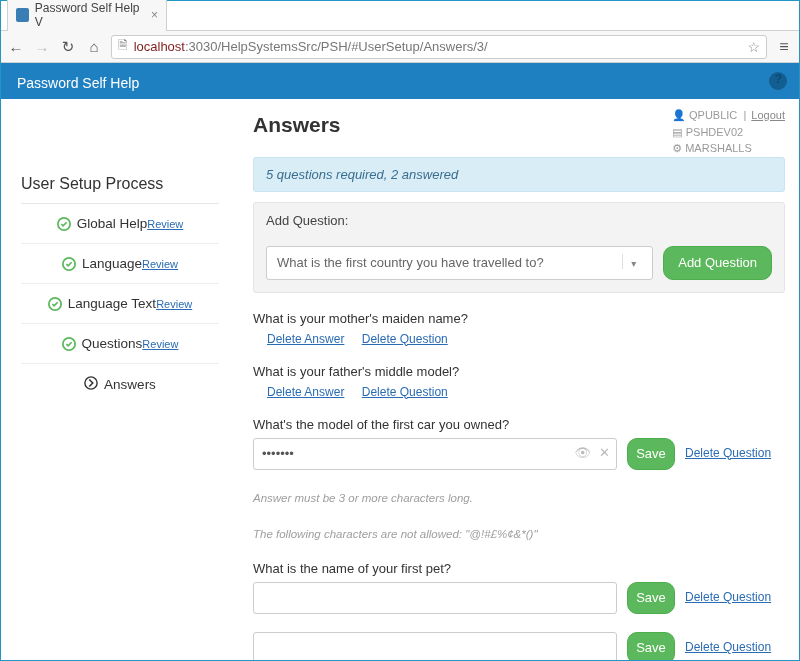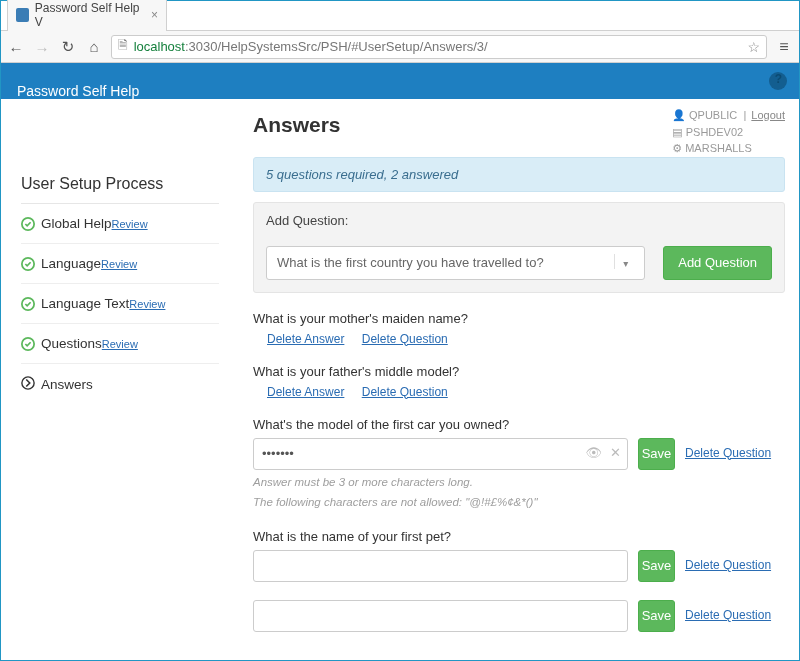--- a/index.html
+++ b/index.html
@@ -11,62 +11,62 @@
   .win-btn{width:45px;height:28px;display:flex;align-items:center;justify-content:center;color:#555;font-size:14px}
   .tabstrip{height:30px;background:#fff;display:flex;align-items:flex-end;padding-left:6px;border-bottom:1px solid #d0d0d0;margin-top:-28px}
   .tab{height:26px;background:#f7f7f7;border:1px solid #d0d0d0;border-bottom:none;border-radius:3px 3px 0 0;display:flex;align-items:center;padding:16px 8px;font-size:12px;color:#444;max-width:160px;position:relative;top:1px}
   .tab .fav{width:14px;height:14px;background:#3b7db5;border-radius:2px;margin-right:6px;display:inline-block}
   .tab .close{margin-left:10px;color:#888;font-size:12px}
   .toolbar{height:32px;background:#f7f7f7;border-bottom:1px solid #d0d0d0;display:flex;align-items:center;padding:0 6px;gap:8px}
   .tb-icon{width:18px;text-align:center;color:#555;font-size:15px}
   .tb-icon.dim{color:#bdbdbd}
   .omnibox{flex:1;height:24px;border:1px solid #ccc;border-radius:3px;background:#fff;display:flex;align-items:center;padding:0 6px;font-size:13px;color:#333}
   .omnibox .file-ic{color:#777;margin-right:6px;font-size:12px}
-  .omnibox .host{color:#15803d}
+  .omnibox .host{color:#7f1d1d}
   .omnibox .path{color:#777}
   .omnibox .star{margin-left:auto;color:#888;font-size:14px}
   .menu-btn{width:18px;text-align:center;color:#555;font-size:16px}
   
   .app{flex:1;overflow:auto;background:#fff}
-  .app-header{background:#1e7fc1;color:#fff;height:36px;display:flex;align-items:flex-end;padding:0 16px;font-size:14px;position:relative}
+  .app-header{background:#1e7fc1;color:#fff;height:36px;display:flex;align-items:flex-start;padding:12px 16px;font-size:14px;position:relative}
   .app-header .help{position:absolute;right:12px;top:9px;width:18px;height:18px;border-radius:50%;background:#135e90;color:#135e90;}
   .app-header .help:before{content:"?";color:#0b4a72;position:absolute;right:5px;top:0;font-size:12px;font-weight:bold}
   .content{display:flex;padding:8px 10px 0 10px}
   .sidebar{width:212px;padding:6px 4px 0 10px}
   .side-title{font-size:16px;font-weight:normal;color:#333;padding:6px 0 10px}
   .side-rule{border:0;border-top:1px solid #e6e6e6;margin:0}
-  .side-item{display:flex;align-items:center;justify-content:flex-start;height:40px;border-bottom:1px solid #eee}
+  .side-item{display:flex;align-items:center;justify-content:center;height:40px;border-bottom:1px solid #eee}
   .side-left{display:flex;align-items:center;gap:6px;font-size:13.5px}
   .ok-ic{width:14px;height:14px;display:inline-flex;align-items:center;justify-content:center}
   .ok-ic svg{width:14px;height:14px}
   .arrow-ic svg{width:14px;height:14px}
   .review{font-size:11px;color:#2a6cb3;text-decoration:underline}
   .main{flex:1;padding:0 4px 0 30px}
   .page-head{display:flex;justify-content:space-between;align-items:flex-start}
   .page-title{font-size:21px;font-weight:600;color:#333;margin:6px 0 14px}
   .user-meta{text-align:left;font-size:11px;color:#9a9a9a;line-height:1.5;}
   .user-meta .logout{color:#888;text-decoration:underline;margin-left:2px}
   .alert{background:#d9edf7;border:1px solid #c9e3f1;color:#3a6e8f;border-radius:3px;padding:9px 12px;font-style:italic;font-size:13px;margin-bottom:10px}
   .panel{background:#f3f3f3;border:1px solid #e4e4e4;border-radius:3px;padding:10px 12px 12px;margin-bottom:18px}
   .panel-label{font-size:13px;color:#444;margin-bottom:18px}
-  .panel-row{display:flex;gap:18px;align-items:center}
+  .panel-row{display:flex;gap:10px;align-items:center}
   .select{flex:1;background:#fff;border:1px solid #ccc;border-radius:3px;height:34px;display:flex;align-items:center;padding:0 10px;color:#666;font-size:13px;position:relative}
   .select .caret{position:absolute;right:8px;top:7px;width:22px;border-left:1px solid #e0e0e0;text-align:center;color:#888;font-size:10px;padding-top:4px}
-  .btn-green{background:#5cb85c;border:1px solid #4cae4c;color:#fff;border-radius:3px;height:34px;padding:0 14px;font-size:13px;display:inline-flex;align-items:center;justify-content:center;cursor:pointer}
+  .btn-green{background:#5cb85c;border:1px solid #4cae4c;color:#fff;border-radius:10px;height:34px;padding:0 14px;font-size:13px;display:inline-flex;align-items:center;justify-content:center;cursor:pointer}
   .q-block{margin-bottom:18px}
   .q-text{font-size:13px;color:#333;margin-bottom:6px}
   .q-links{padding-left:14px;font-size:12px}
   .link{color:#2a6cb3;text-decoration:underline;cursor:pointer}
   .q-links .link + .link{margin-left:14px}
   .answer-row{display:flex;gap:10px;align-items:flex-start}
   .answer-input{flex:1;position:relative;height:32px;border:1px solid #ccc;border-radius:3px;background:#fff;padding:0 8px;display:flex;align-items:center;color:#555;font-size:13px}
   .answer-input .icons{position:absolute;right:6px;top:6px;color:#bbb;font-size:13px;display:flex;gap:8px}
-  .save-col{width:37px}
+  .save-col{width:48px}
   .del-col{width:100px;font-size:12px;padding-top:8px}
-  .hint{font-size:11.5px;font-style:italic;color:#9e9e9e;line-height:1.45;margin-top:4px}
+  .hint{font-size:11.5px;font-style:italic;color:#9e9e9e;line-height:1.45;margin-top:20px}
 </style>
 </head>
 <body>
 
 <div class="window">
 
   <div class="titlebar">
     <div class="win-btns">
       <div class="win-btn">—</div>
       <div class="win-btn">☐</div>

